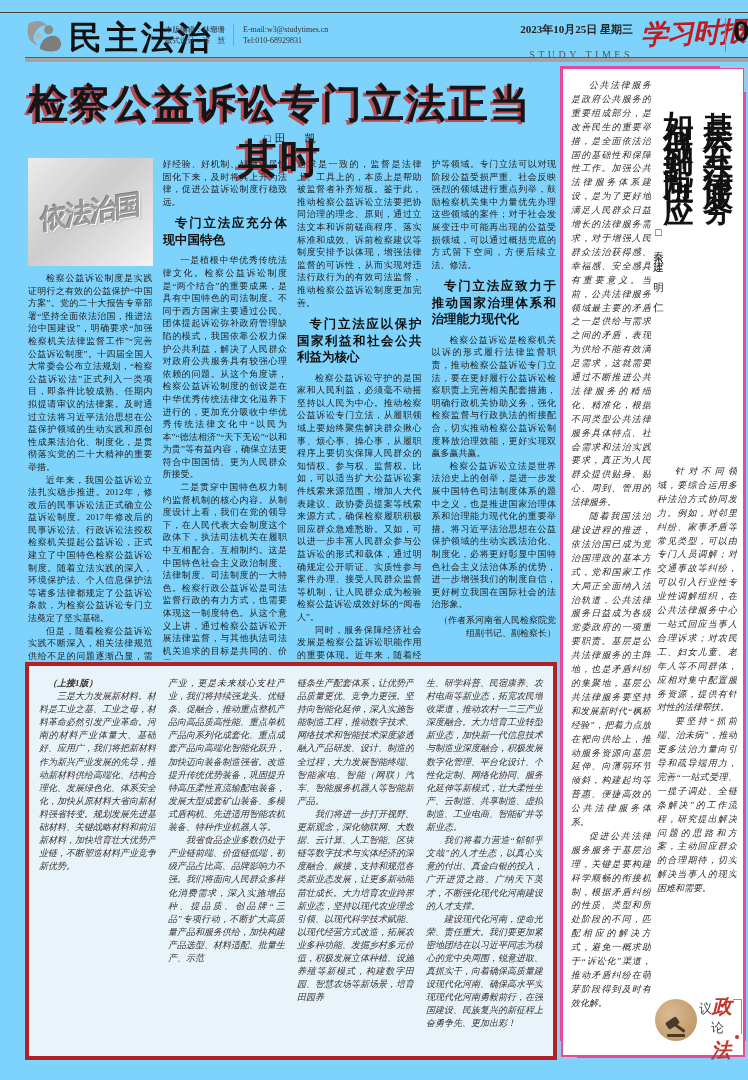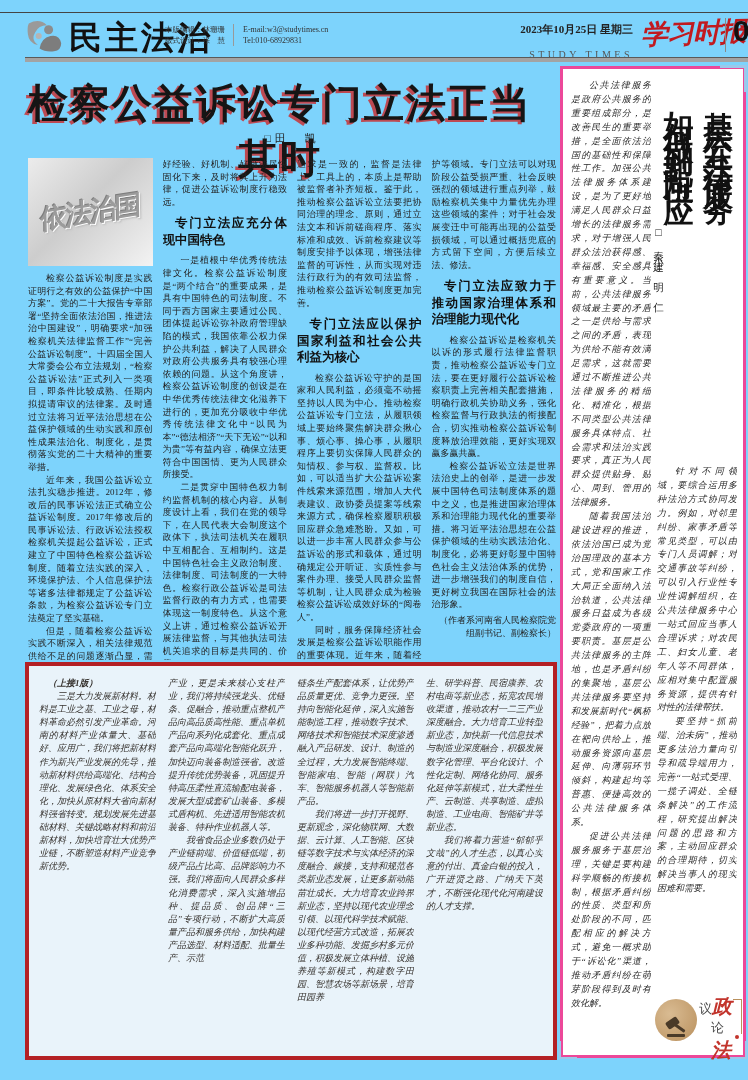--- a/index.html
+++ b/index.html
@@ -170,20 +170,21 @@
           <div class="blk c">产业，更是未来核心支柱产业，我们将持续强龙头、优链条、促融合，推动重点整机产品向高品质高性能、重点单机产品向系列化成套化、重点成套产品向高端化智能化跃升，加快迈向装备制造强省。改造提升传统优势装备，巩固提升特高压柔性直流输配电装备，发展大型成套矿山装备、多模式盾构机、先进适用智能农机装备、特种作业机器人等。</div>
           <div class="blk p">我省食品企业多数仍处于产业链前端、价值链低端，初级产品占比高、品牌影响力不强。我们将面向人民群众多样化消费需求，深入实施增品种、提品质、创品牌“三品”专项行动，不断扩大高质量产品和服务供给，加快构建产品选型、材料适配、批量生产、示范</div>
         </div>
       <div class="j-col">
           <div class="blk c">链条生产配套体系，让优势产品质量更优、竞争力更强。坚持向智能化延伸，深入实施智能制造工程，推动数字技术、网络技术和智能技术深度渗透融入产品研发、设计、制造的全过程，大力发展智能终端、智能家电、智能（网联）汽车、智能服务机器人等智能新产品。</div>
           <div class="blk p">我们将进一步打开视野、更新观念，深化物联网、大数据、云计算、人工智能、区块链等数字技术与实体经济的深度融合、嫁接，支持和规范各类新业态发展，让更多新动能苗壮成长。大力培育农业跨界新业态，坚持以现代农业理念引领、以现代科学技术赋能、以现代经营方式改造，拓展农业多种功能、发掘乡村多元价值，积极发展立体种植、设施养殖等新模式，构建数字田园、智慧农场等新场景，培育田园养</div>
         </div>
       <div class="j-col">
           <div class="blk c">生、研学科普、民宿康养、农村电商等新业态，拓宽农民增收渠道，推动农村一二三产业深度融合。大力培育工业转型新业态，加快新一代信息技术与制造业深度融合，积极发展数字化管理、平台化设计、个性化定制、网络化协同、服务化延伸等新模式，壮大柔性生产、云制造、共享制造、虚拟制造、工业电商、智能矿井等新业态。</div>
           <div class="blk p">我们将着力营造“郁郁乎文哉”的人才生态，以真心实意的付出、真金白银的投入，广开进贤之路、广纳天下英才，不断强化现代化河南建设的人才支撑。</div>
+          <div class="blk p">建设现代化河南，使命光荣、责任重大。我们要更加紧密地团结在以习近平同志为核心的党中央周围，锐意进取、真抓实干，向着确保高质量建设现代化河南、确保高水平实现现代化河南勇毅前行，在强国建设、民族复兴的新征程上奋勇争先、更加出彩！</div>
         </div>
     </div>
   </div>
 
   <div class="sb">
     <div class="corner-tr"></div>
     <div class="corner-br"></div>
     <div class="corner-bl"></div>
     <div class="sb-left">
         <div class="blk p">公共法律服务是政府公共服务的重要组成部分，是改善民生的重要举措，是全面依法治国的基础性和保障性工作。加强公共法律服务体系建设，是为了更好地满足人民群众日益增长的法律服务需求，对于增强人民群众法治获得感、幸福感、安全感具有重要意义。当前，公共法律服务领域最主要的矛盾之一是供给与需求之间的矛盾，表现为供给不能有效满足需求，这就需要通过不断推进公共法律服务的精细化、精准化，根据不同类型公共法律服务具体特点、社会需求和法治实践要求，真正为人民群众提供贴身、贴心、周到、管用的法律服务。</div>

